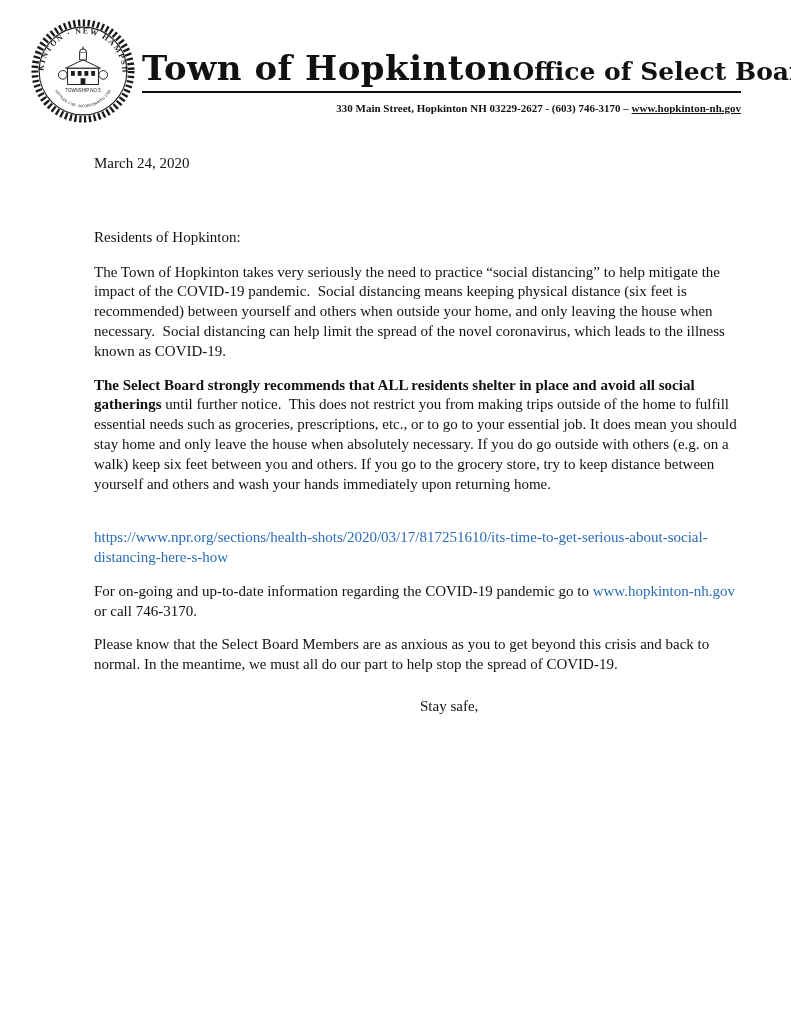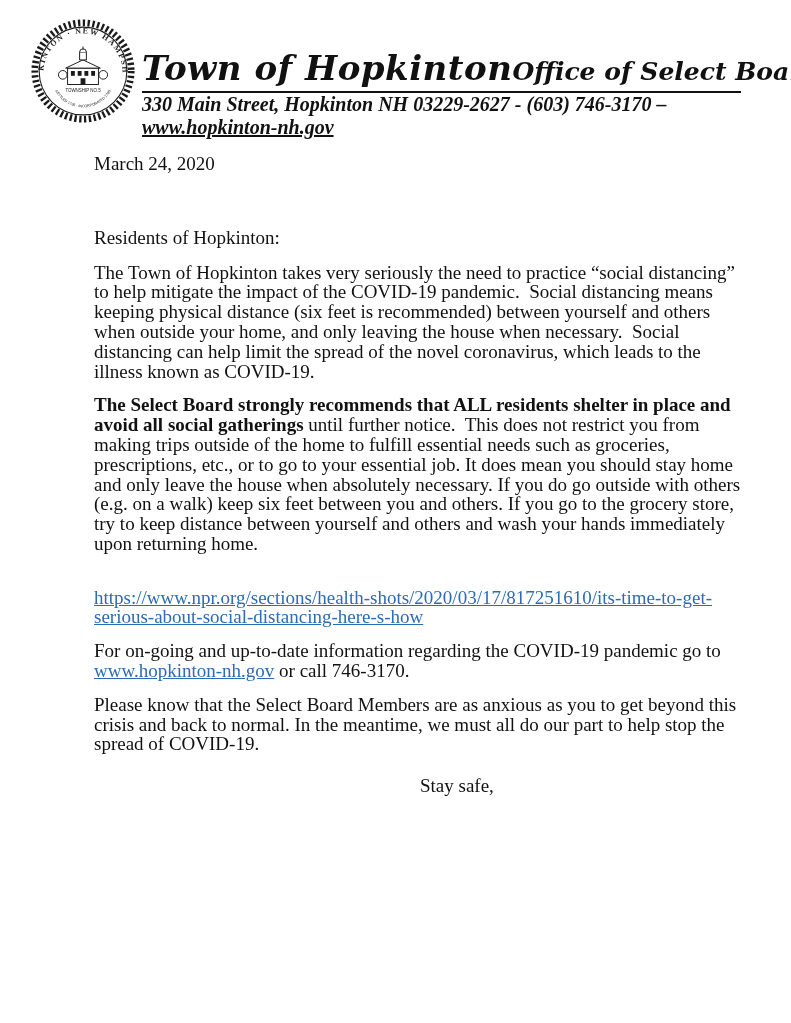--- a/index.html
+++ b/index.html
@@ -11,21 +11,21 @@
     margin: 0 auto;
     font-family: "Liberation Serif", serif;
     color: #111111;
     overflow: hidden;
   }
 
   
   .letterhead { position: absolute; top: 12px; left: 28px; right: 50px; height: 128px; }
   .seal { position: absolute; left: 2px; top: 2px; width: 106px; height: 114px; }
   .seal svg { width: 100%; height: 100%; }
-  .head-right { margin-left: 114px; padding-top: 36px; font-style: italic; }
+  .head-right { margin-left: 114px; padding-top: 36px; }
   .title-row {
     display: flex;
     align-items: baseline;
     justify-content: space-between;
     border-bottom: 2.5px solid #111;
     padding-bottom: 3px;
   }
   .town-title {
     font-family: "DejaVu Serif", serif;
     font-size: 34px;
@@ -35,41 +35,42 @@
     white-space: nowrap;
   }
   .office-title {
     font-family: "DejaVu Serif", serif;
     font-size: 25px;
     font-weight: 700;
     white-space: nowrap;
     padding-bottom: 2px;
   }
   .address-line {
-    text-align: left;
+    text-align: right;
     font-weight: 700;
-    font-size: 20px;
+    font-size: 11px;
+    margin-top: 9px;
     white-space: pre-wrap;
   }
   .address-line a { color: inherit; text-decoration: underline; }
 
   
   .letter-body {
     position: absolute;
     left: 94px;
     top: 154px;
     width: 648px;
-    font-size: 19px;
+    font-size: 15px;
     line-height: 19.8px;
   }
   .letter-body p { margin: 0 0 14px 0; white-space: pre-wrap; }
   .date-line { margin-bottom: 54px !important; }
   .salutation { margin-bottom: 15px !important; }
   b, strong { font-weight: 700; }
-  a.doc-link { color: #2b6cb5; text-decoration: underline; overflow-wrap: break-word; cursor: pointer; }
+  a.doc-link { color: #2b6cb5; overflow-wrap: break-word; cursor: pointer; }
   .signoff-block { margin-top: 22px; margin-left: 326px; }
   .signoff-block p { margin: 0 0 20px 0; }
 </style>
 </head>
 <body>
 
 <div class="page">
 
   <div class="letterhead">
 

